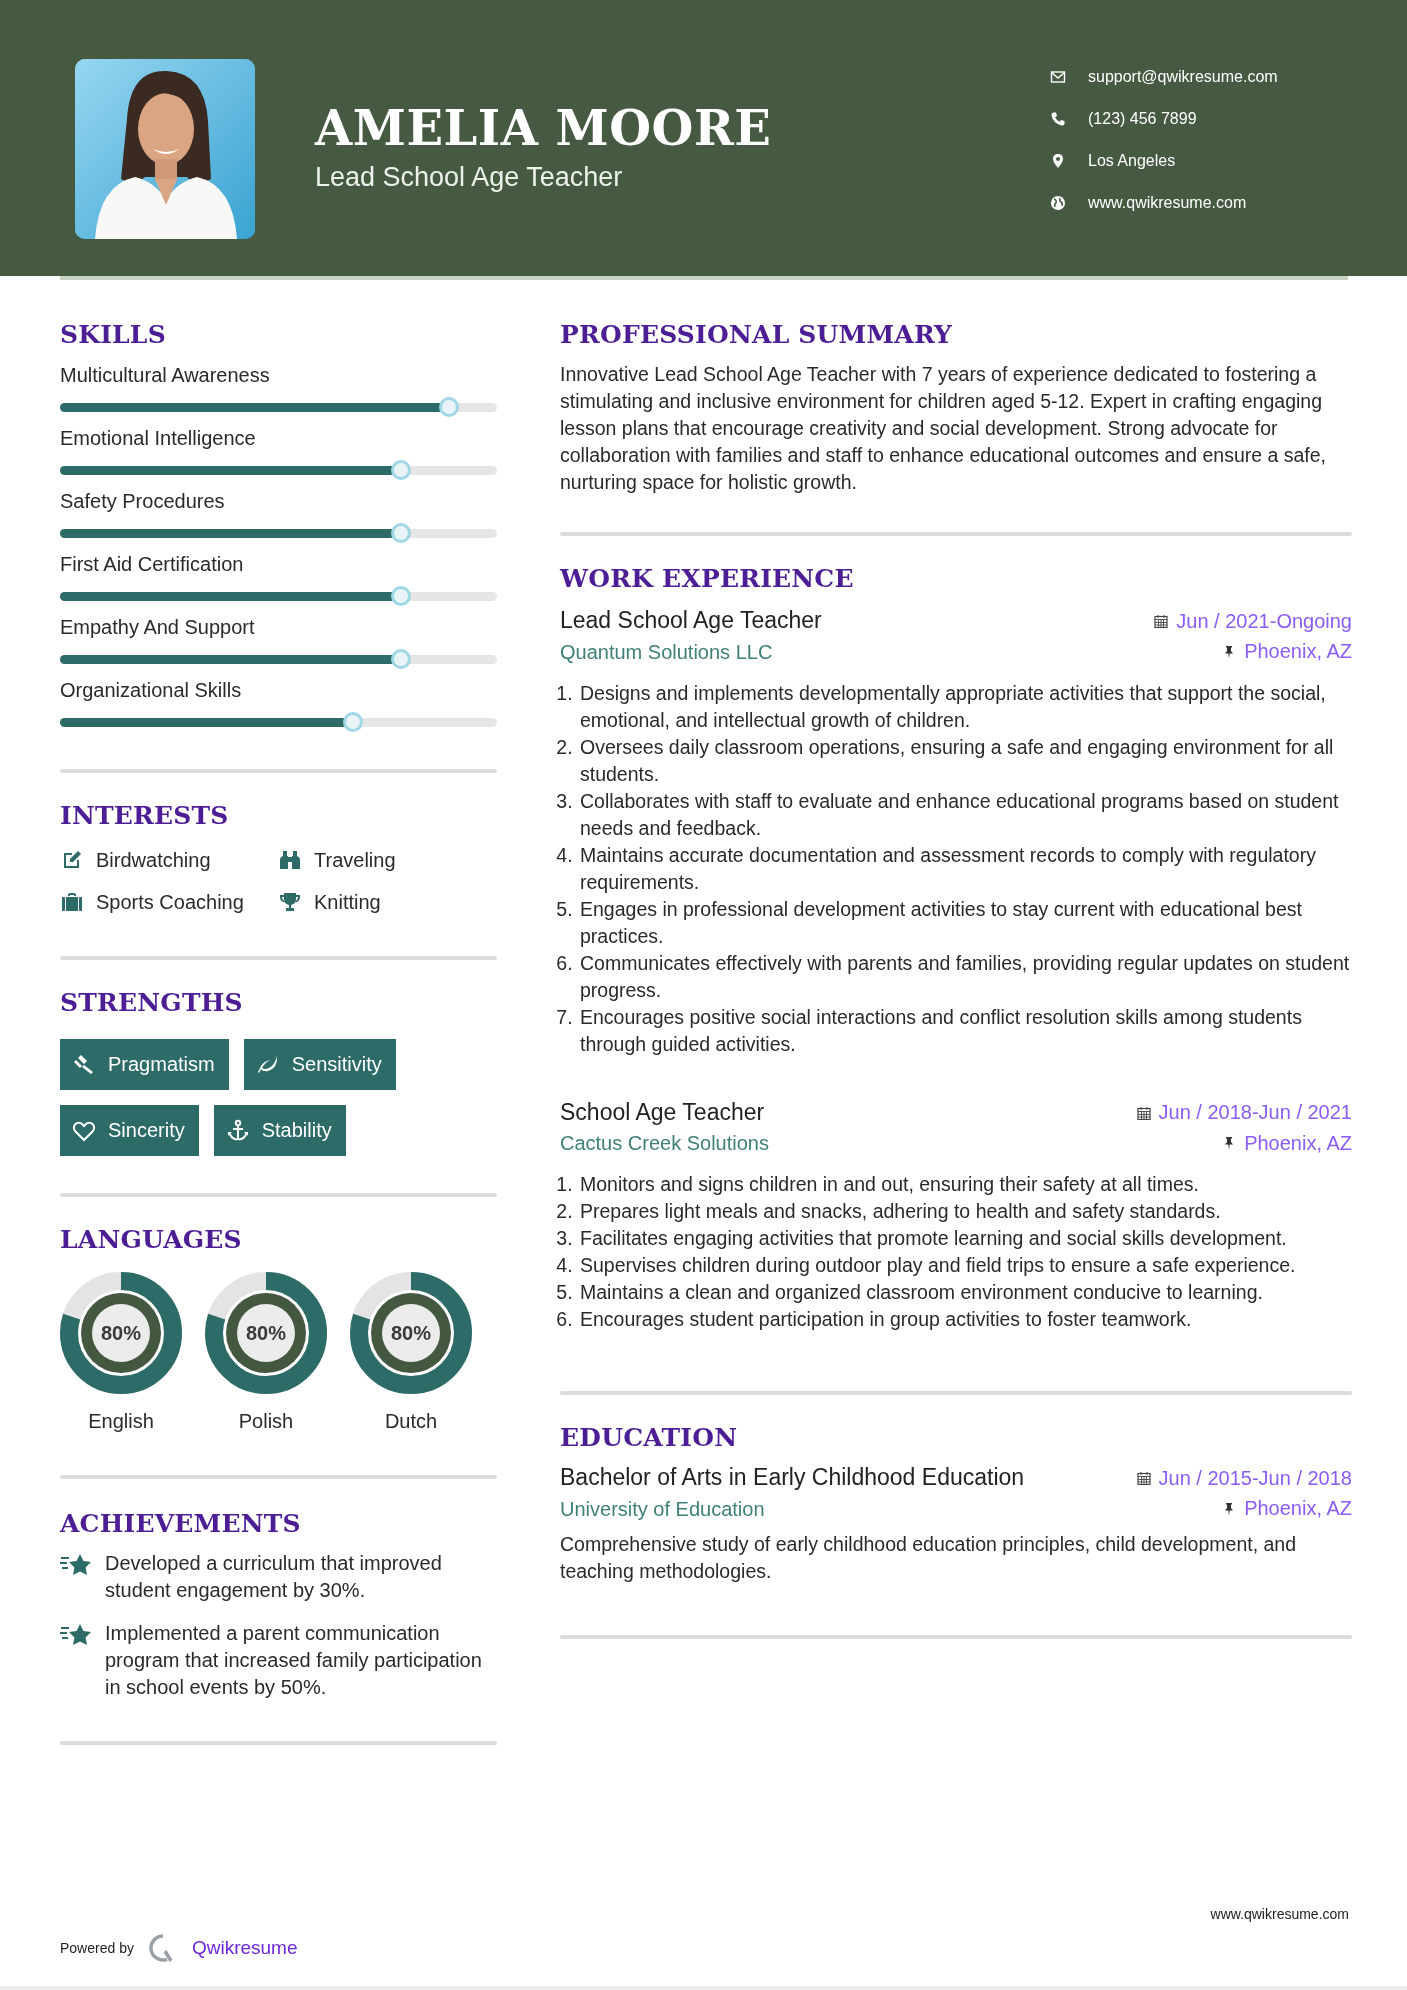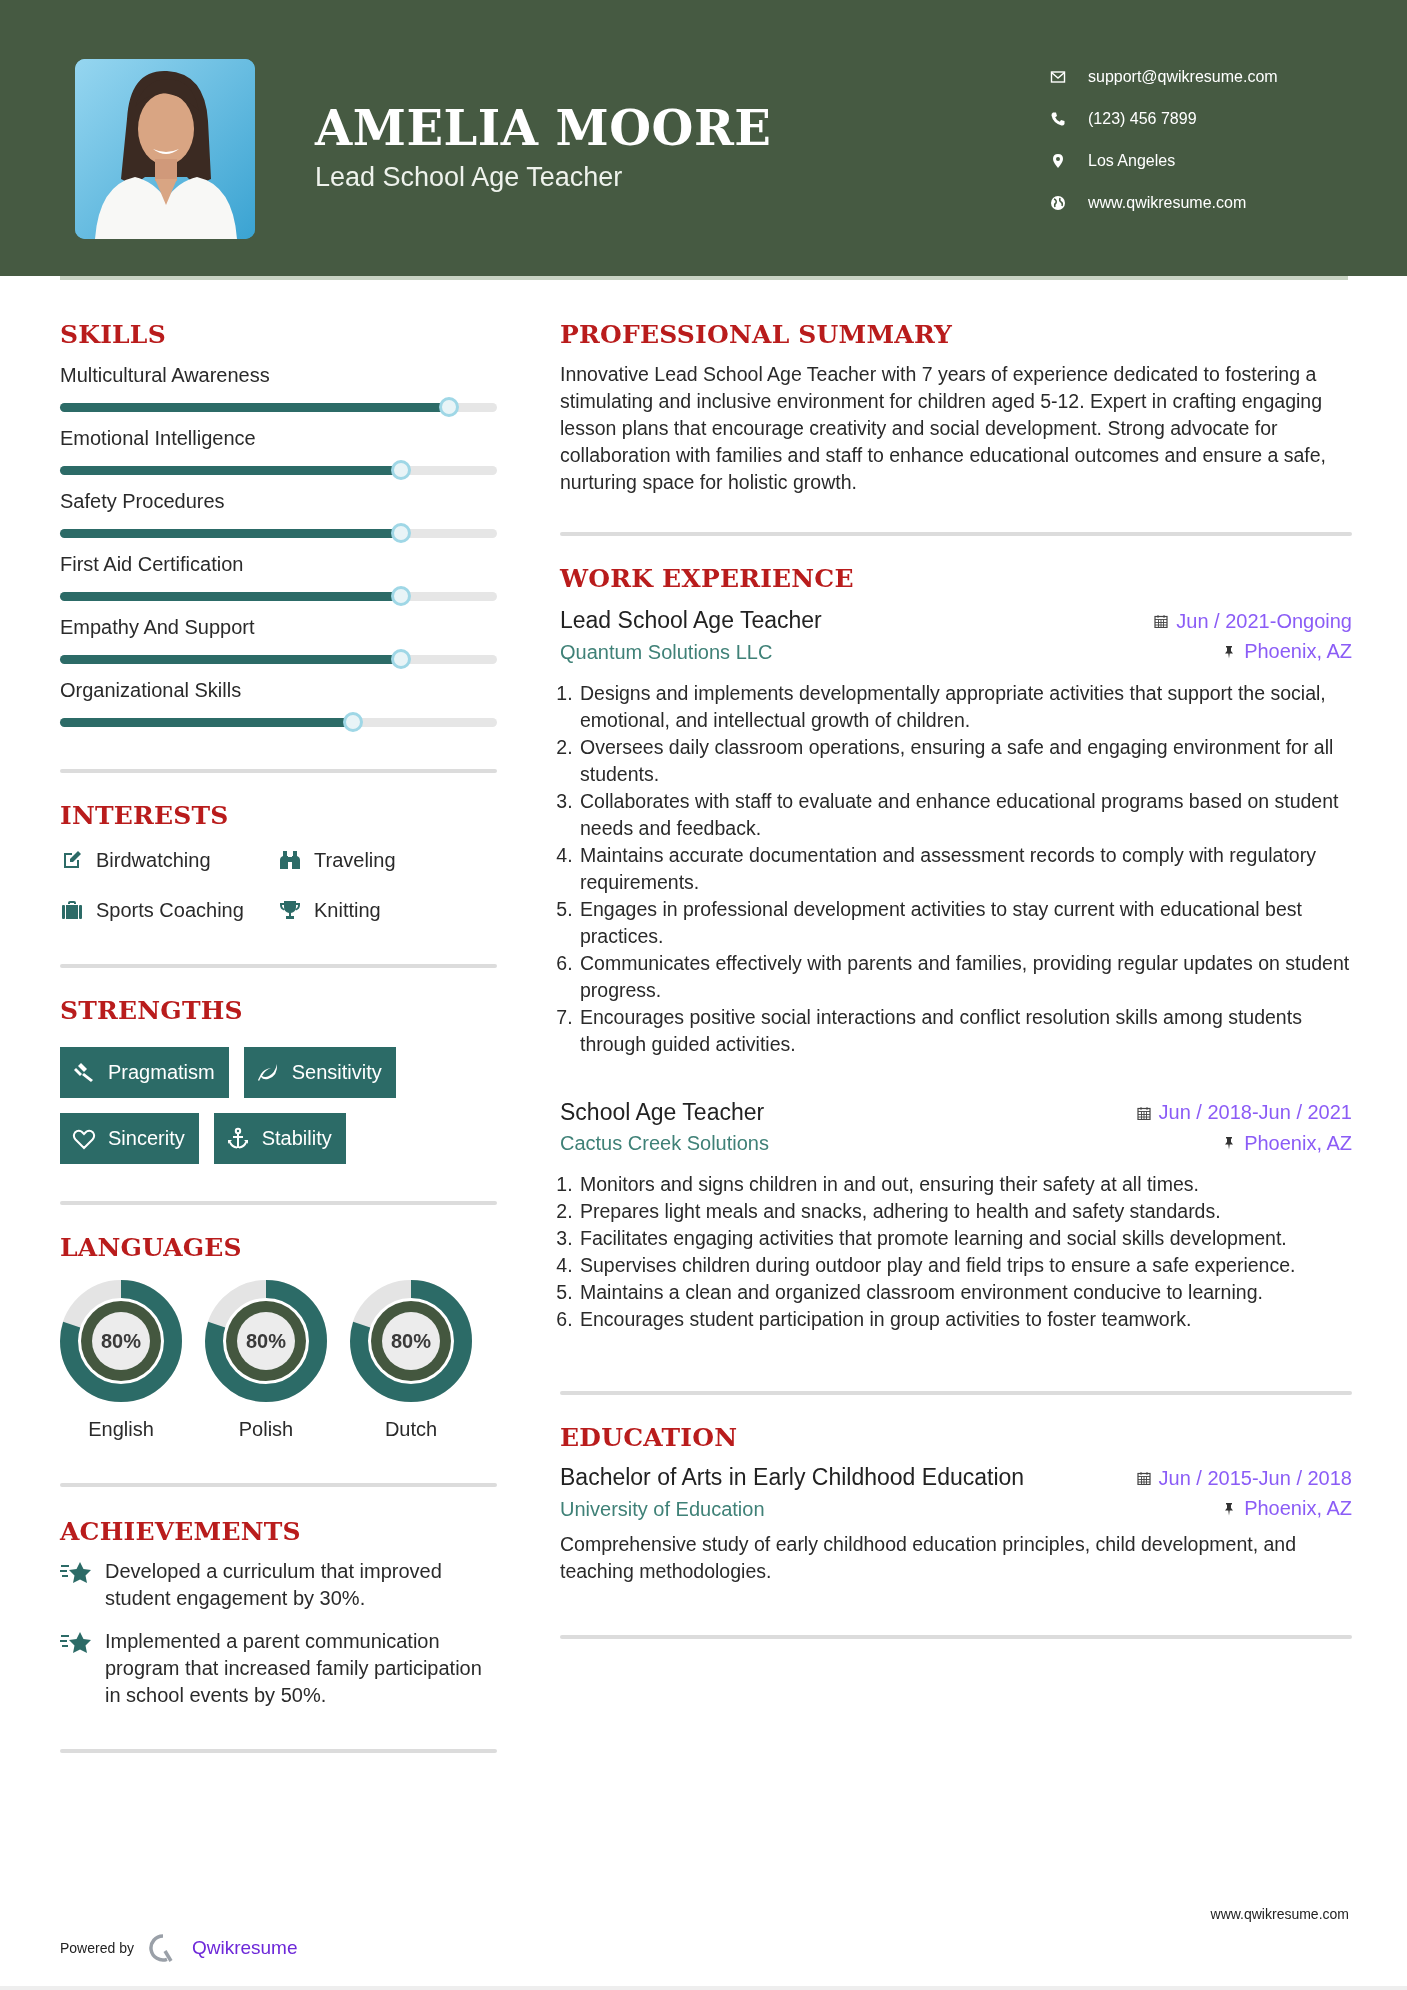--- a/index.html
+++ b/index.html
@@ -12,30 +12,30 @@
   .photo svg { width: 100%; height: 100%; display: block; }
   .name { position: absolute; left: 315px; top: 100px; font-family: "DejaVu Serif", "Liberation Serif", serif; font-weight: bold; font-size: 48px; color: #ffffff; letter-spacing: 0.5px; }
   .job-title { position: absolute; left: 315px; top: 162px; font-size: 27px; color: #eef2ec; }
   .contacts { position: absolute; left: 1050px; top: 56px; }
   .contact { display: flex; align-items: center; height: 42px; color: #ffffff; font-size: 16px; }
   .contact .ico { width: 38px; display: inline-flex; align-items: center; }
   .contact .ico svg { width: 16px; height: 16px; fill: none; stroke: #fff; }
 
   .left { position: absolute; left: 60px; top: 320px; width: 437px; }
   .right { position: absolute; left: 560px; top: 320px; width: 792px; }
-  .sec-title { font-family: "DejaVu Serif", "Liberation Serif", serif; font-weight: bold; font-size: 25px; color: #b91c1c; letter-spacing: 0.2px; }
+  .sec-title { font-family: "DejaVu Serif", "Liberation Serif", serif; font-weight: bold; font-size: 25px; color: #4c1d95; letter-spacing: 0.2px; }
   .divider { height: 4px; background: #dcdcdc; border-radius: 2px; }
 
   .skill { margin-top: 12px; }
   .skill-name { font-size: 20px; color: #2a2a2a; height: 28px; line-height: 28px; }
   .skill-bar { position: relative; margin-top: 14px; height: 9px; background: #e6e6e6; border-radius: 5px; margin-bottom: 10px; }
   .skill-fill { position: absolute; left: 0; top: 0; height: 9px; background: #2c6b67; border-radius: 5px; }
   .skill-knob { position: absolute; top: -6px; width: 20px; height: 20px; border-radius: 50%; background: #e8f4f7; border: 3px solid #9fd7e6; margin-left: -10px; }
 
-  .interests { display: grid; grid-template-columns: 218px 200px; row-gap: 26px; margin-top: 18px; }
+  .interests { display: grid; grid-template-columns: 218px 200px; row-gap: 18px; margin-top: 18px; }
   .interest { display: flex; align-items: center; font-size: 20px; color: #2a2a2a; }
   .interest svg { width: 24px; height: 24px; margin-right: 12px; fill: #2c6b67; }
 
   .strengths { display: flex; flex-wrap: wrap; gap: 15px; margin-top: 22px; width: 437px; }
   .badge { display: inline-flex; align-items: center; background: #2c6b67; color: #fff; font-size: 20px; height: 51px; padding: 0 14px 0 12px; }
   .badge svg { width: 24px; height: 24px; margin-right: 12px; fill: #fff; }
 
   .langs { display: flex; margin-top: 18px; }
   .lang { width: 145px; display: flex; flex-direction: column; align-items: flex-start; }
   .donut { width: 122px; height: 122px; position: relative; }

